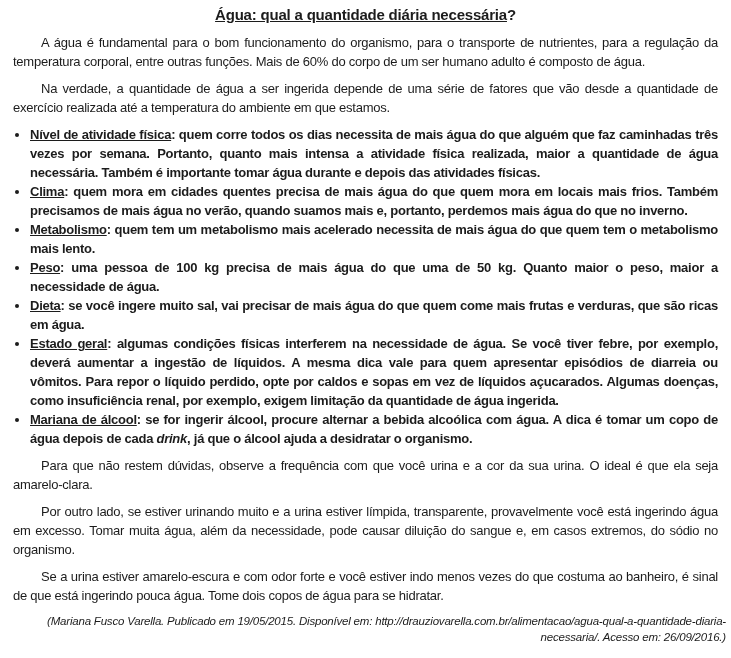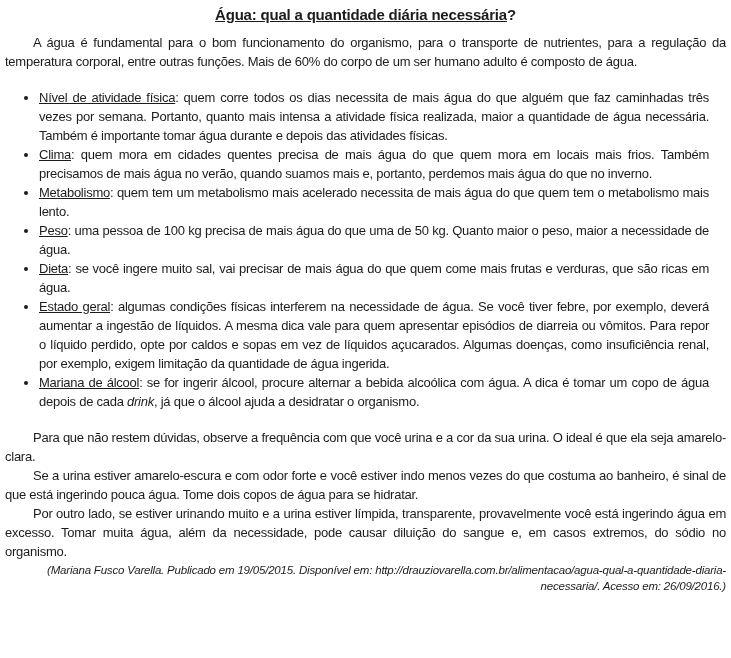--- a/index.html
+++ b/index.html
@@ -25,27 +25,28 @@
     font-size: 15px;
     font-weight: bold;
     margin: 2px 0 8px 0;
     line-height: 20px;
     letter-spacing: -0.2px;
   }
   .u {
     text-decoration: underline;
   }
   p.para {
-    margin: 0;
+    margin: 8px;
     text-indent: 28px;
   }
   ul.factors {
-    margin: 17px;
+    margin: 8px;
     padding-left: 17px;
     list-style-type: disc;
+    font-weight: bold;
   }
   ul.factors li {
     text-align: justify;
     padding-left: 0;
   }
   .term {
     text-decoration: underline;
   }
   .italic-word {
     font-style: italic;
@@ -62,30 +63,31 @@
   }
 </style>
 </head>
 <body>
 
 <div class="page">
 
   <h1 class="doc-title"><span class="u">Água: qual a quantidade diária necessária</span><span>?</span></h1>
 
   <p class="para">A água é fundamental para o bom funcionamento do organismo, para o transporte de nutrientes, para a regulação da temperatura corporal, entre outras funções. Mais de 60% do corpo de um ser humano adulto é composto de água.</p>
+  <p class="para">Na verdade, a quantidade de água a ser ingerida depende de uma série de fatores que vão desde a quantidade de exercício realizada até a temperatura do ambiente em que estamos.</p>
 
   <ul class="factors">
     <li><span class="term">Nível de atividade física</span><span>: </span><span>quem corre todos os dias necessita de mais água do que alguém que faz caminhadas três vezes por semana. Portanto, quanto mais intensa a atividade física realizada, maior a quantidade de água necessária. Também é importante tomar água durante e depois das atividades físicas.</span></li>
     <li><span class="term">Clima</span><span>: </span><span>quem mora em cidades quentes precisa de mais água do que quem mora em locais mais frios. Também precisamos de mais água no verão, quando suamos mais e, portanto, perdemos mais água do que no inverno.</span></li>
     <li><span class="term">Metabolismo</span><span>: </span><span>quem tem um metabolismo mais acelerado necessita de mais água do que quem tem o metabolismo mais lento.</span></li>
     <li><span class="term">Peso</span><span>: </span><span>uma pessoa de 100 kg precisa de mais água do que uma de 50 kg. Quanto maior o peso, maior a necessidade de água.</span></li>
     <li><span class="term">Dieta</span><span>: </span><span>se você ingere muito sal, vai precisar de mais água do que quem come mais frutas e verduras, que são ricas em água.</span></li>
     <li><span class="term">Estado geral</span><span>: </span><span>algumas condições físicas interferem na necessidade de água. Se você tiver febre, por exemplo, deverá aumentar a ingestão de líquidos. A mesma dica vale para quem apresentar episódios de diarreia ou vômitos. Para repor o líquido perdido, opte por caldos e sopas em vez de líquidos açucarados. Algumas doenças, como insuficiência renal, por exemplo, exigem limitação da quantidade de água ingerida.</span></li>
     <li><span class="term">Mariana de álcool</span><span>: </span><span>se for ingerir álcool, procure alternar a bebida alcoólica com água. A dica é tomar um copo de água depois de cada </span><span class="italic-word">drink</span><span>, já que o álcool ajuda a desidratar o organismo.</span></li>
   </ul>
 
   <p class="para">Para que não restem dúvidas, observe a frequência com que você urina e a cor da sua urina. O ideal é que ela seja amarelo-clara.</p>
+  <p class="para">Por outro lado, se estiver urinando muito e a urina estiver límpida, transparente, provavelmente você está ingerindo água em excesso. Tomar muita água, além da necessidade, pode causar diluição do sangue e, em casos extremos, do sódio no organismo.</p>
   <p class="para">Se a urina estiver amarelo-escura e com odor forte e você estiver indo menos vezes do que costuma ao banheiro, é sinal de que está ingerindo pouca água. Tome dois copos de água para se hidratar.</p>
-  <p class="para">Por outro lado, se estiver urinando muito e a urina estiver límpida, transparente, provavelmente você está ingerindo água em excesso. Tomar muita água, além da necessidade, pode causar diluição do sangue e, em casos extremos, do sódio no organismo.</p>
 
   <p class="citation">(Mariana Fusco Varella. Publicado em 19/05/2015. Disponível em: http://drauziovarella.com.br/alimentacao/agua-qual-a-quantidade-diaria-necessaria/. Acesso em: 26/09/2016.)</p>
 
 </div>
 
 </body></html>

